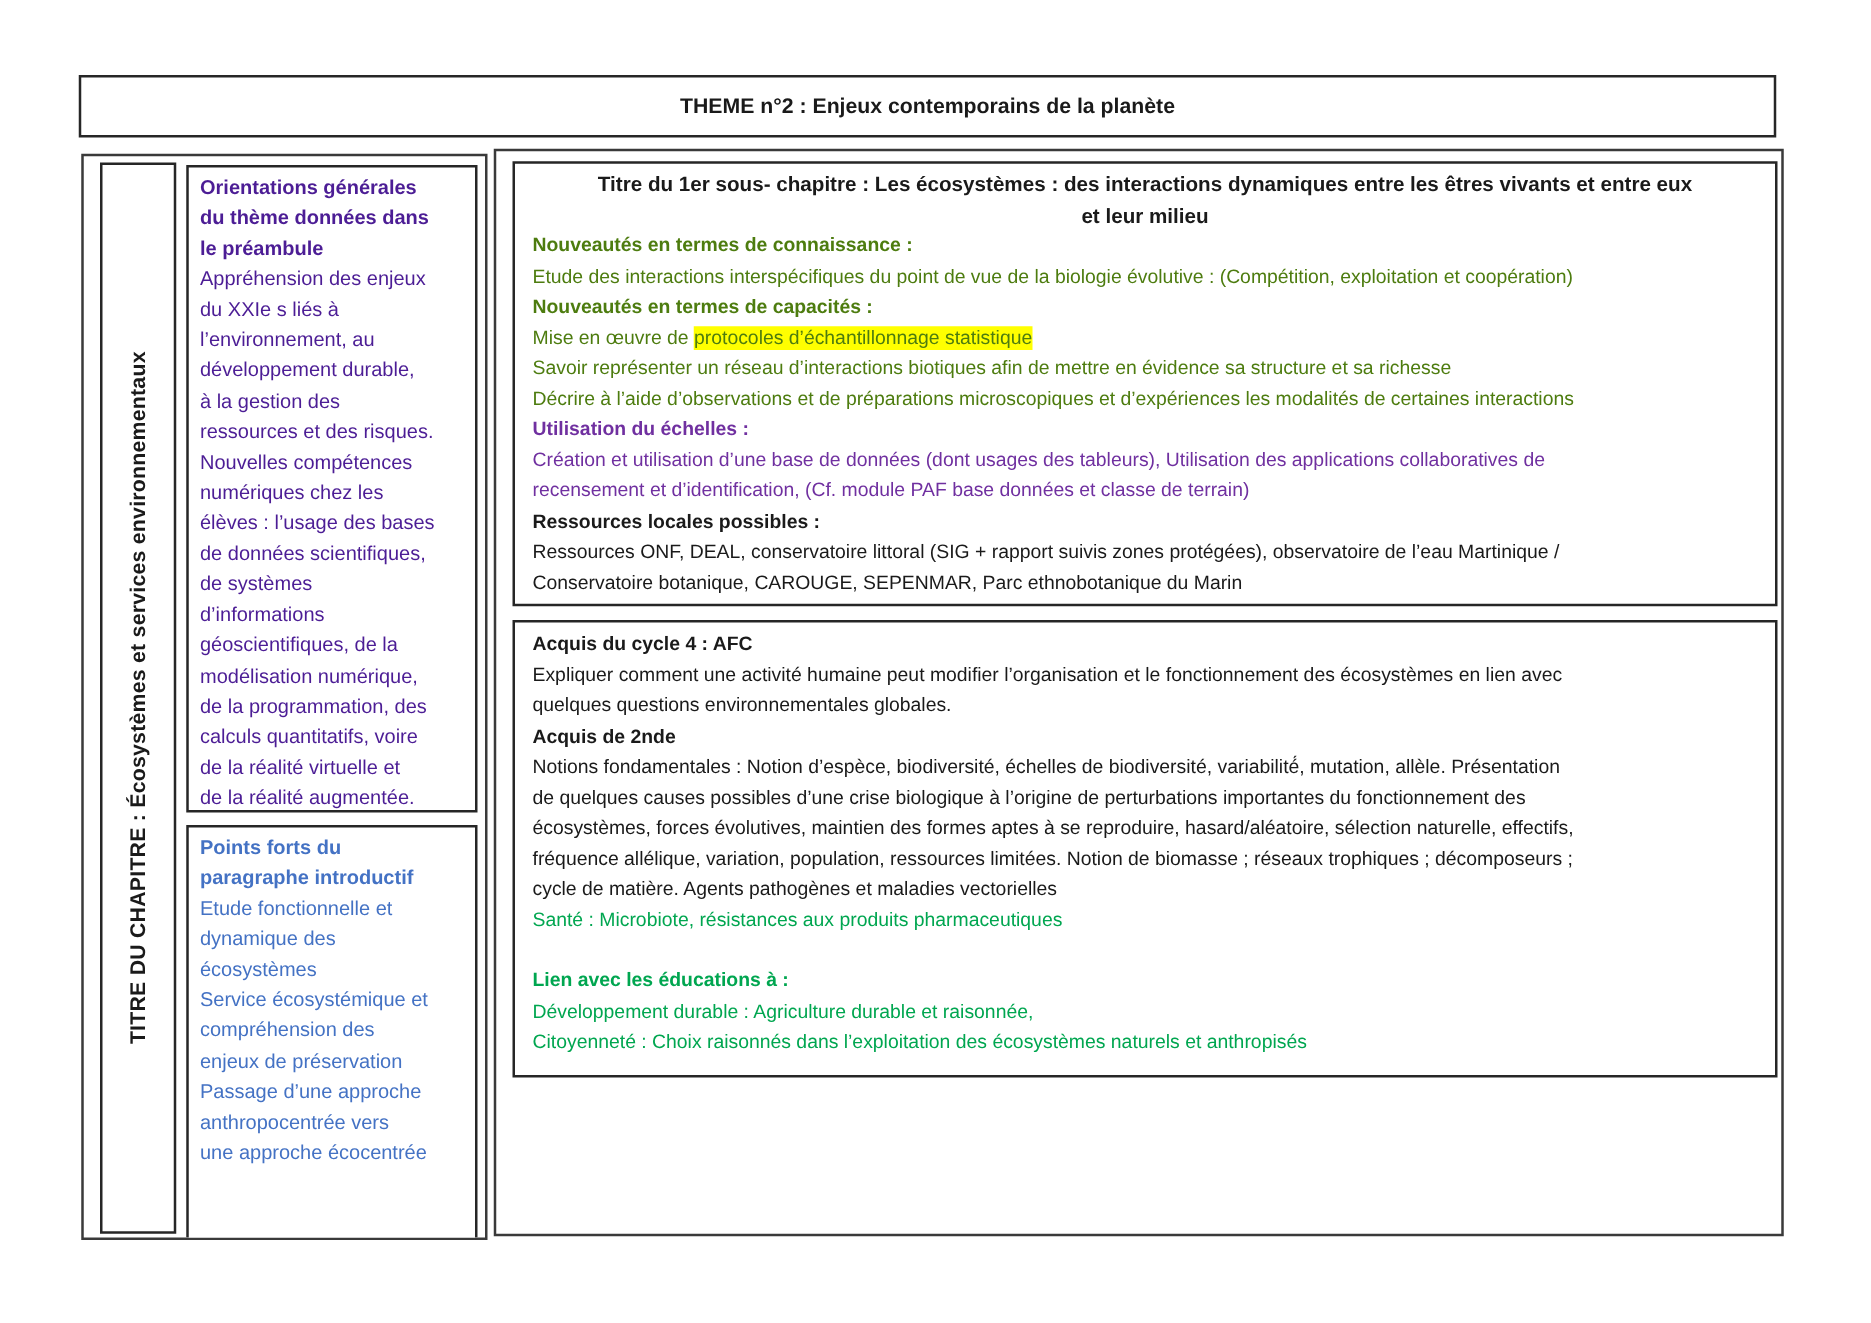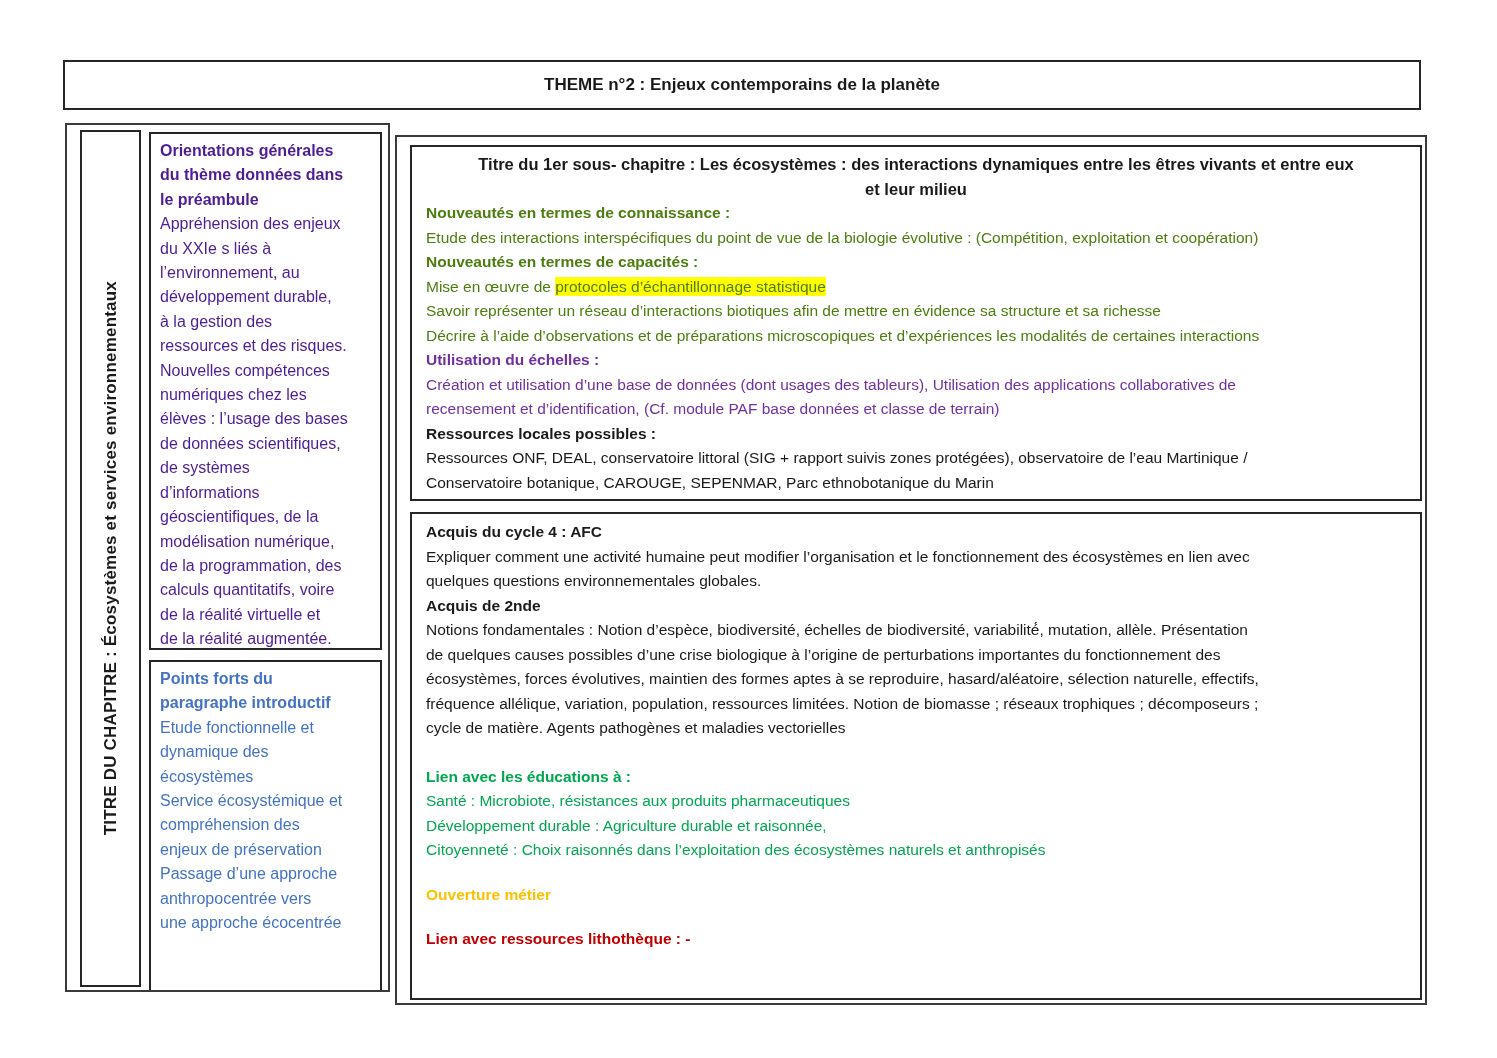--- a/index.html
+++ b/index.html
@@ -39,24 +39,24 @@
     transform:rotate(180deg);
     font-size:17px;font-weight:bold;
     letter-spacing:0.2px;
     white-space:nowrap;
   }
   .sbox{left:82px;width:233px;padding:5px 9px;font-size:16px;line-height:24.4px;}
   #box-orient{top:7px;height:518px;color:#4c1d95;}
   #box-points{top:535px;height:344px;color:#4472C4;}
 
   
-  #main-outer{left:395px;top:135px;width:1032px;height:870px;border-color:#3a3a3a;padding-left:12px;}
+  #main-outer{left:395px;top:119px;width:1032px;height:870px;border-color:#3a3a3a;padding-left:12px;}
   .mbox{left:13px;width:1012px;padding:5px 14px;font-size:15.5px;line-height:24.5px;}
   #boxA{top:8px;height:356px;}
-  #boxB{top:375px;height:488px;padding-top:6px;}
+  #boxB{top:375px;height:366px;padding-top:6px;}
 
   .subttl{font-size:16.5px;font-weight:bold;line-height:24.5px;}
   .red{color:#4d7c0f;}
   .purple{color:#7030A0;}
   .green{color:#00A650;}
   .orange{color:#FFC000;}
   .darkred{color:#C00000;}
   .hl{background:#FFFF00;color:inherit;padding:1px 0;text-align:center;}
   .mt{margin-top:24px;}
   .mt2{margin-top:20px;}
@@ -137,22 +137,22 @@
     <div class="bold">Acquis du cycle 4 : AFC</div>
     <div class="pre">Expliquer comment une activité humaine peut modifier l’organisation et le fonctionnement des écosystèmes en lien avec
 quelques questions environnementales globales.</div>
     <div class="bold">Acquis de 2nde</div>
     <div class="pre">Notions fondamentales : Notion d’espèce, biodiversité, échelles de biodiversité, variabilité́, mutation, allèle. Présentation
 de quelques causes possibles d’une crise biologique à l’origine de perturbations importantes du fonctionnement des
 écosystèmes, forces évolutives, maintien des formes aptes à se reproduire, hasard/aléatoire, sélection naturelle, effectifs,
 fréquence allélique, variation, population, ressources limitées. Notion de biomasse ; réseaux trophiques ; décomposeurs ;
 cycle de matière. Agents pathogènes et maladies vectorielles</div>
 
+    <div class="green pre">Santé : Microbiote, résistances aux produits pharmaceutiques</div>
     <div class="green bold mt">Lien avec les éducations à :</div>
-    <div class="green pre">Santé : Microbiote, résistances aux produits pharmaceutiques</div>
     <div class="green pre">Développement durable : Agriculture durable et raisonnée,</div>
     <div class="green pre">Citoyenneté : Choix raisonnés dans l’exploitation des écosystèmes naturels et anthropisés</div>
 
     <div class="orange bold mt2">Ouverture métier</div>
 
     <div class="darkred bold mt2">Lien avec ressources lithothèque :  -</div>
   </div>
 
 </div>
 

